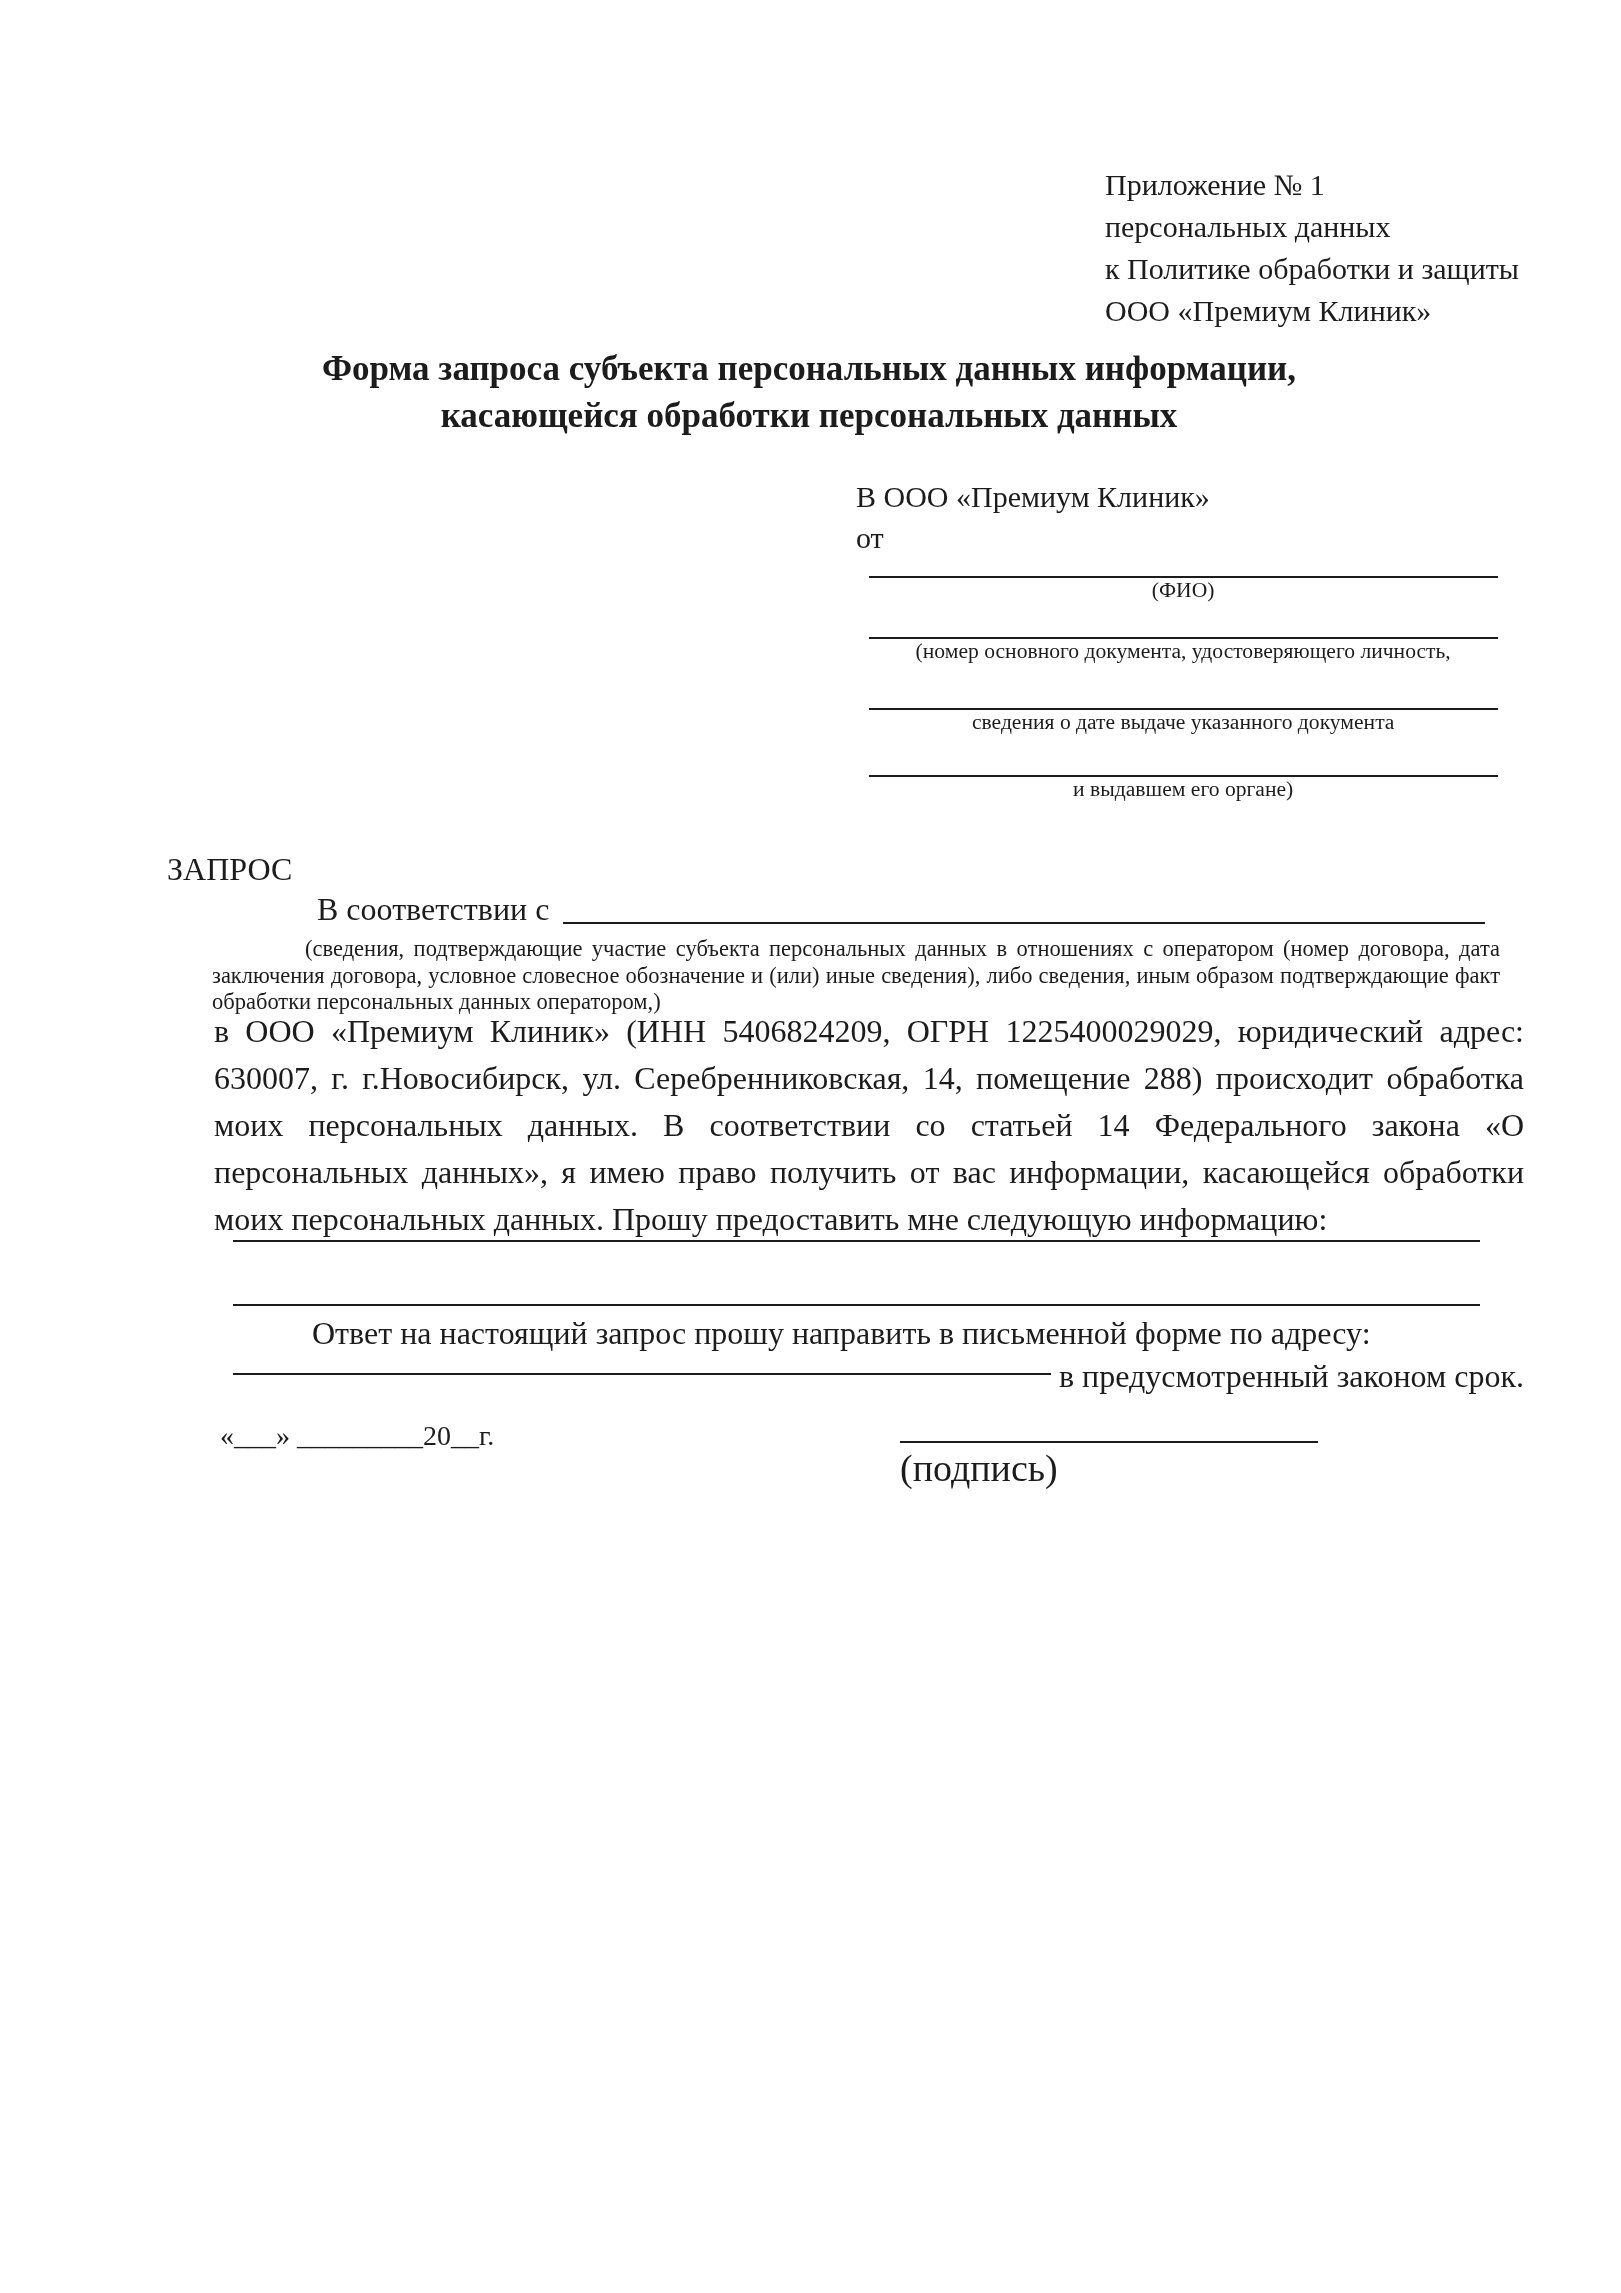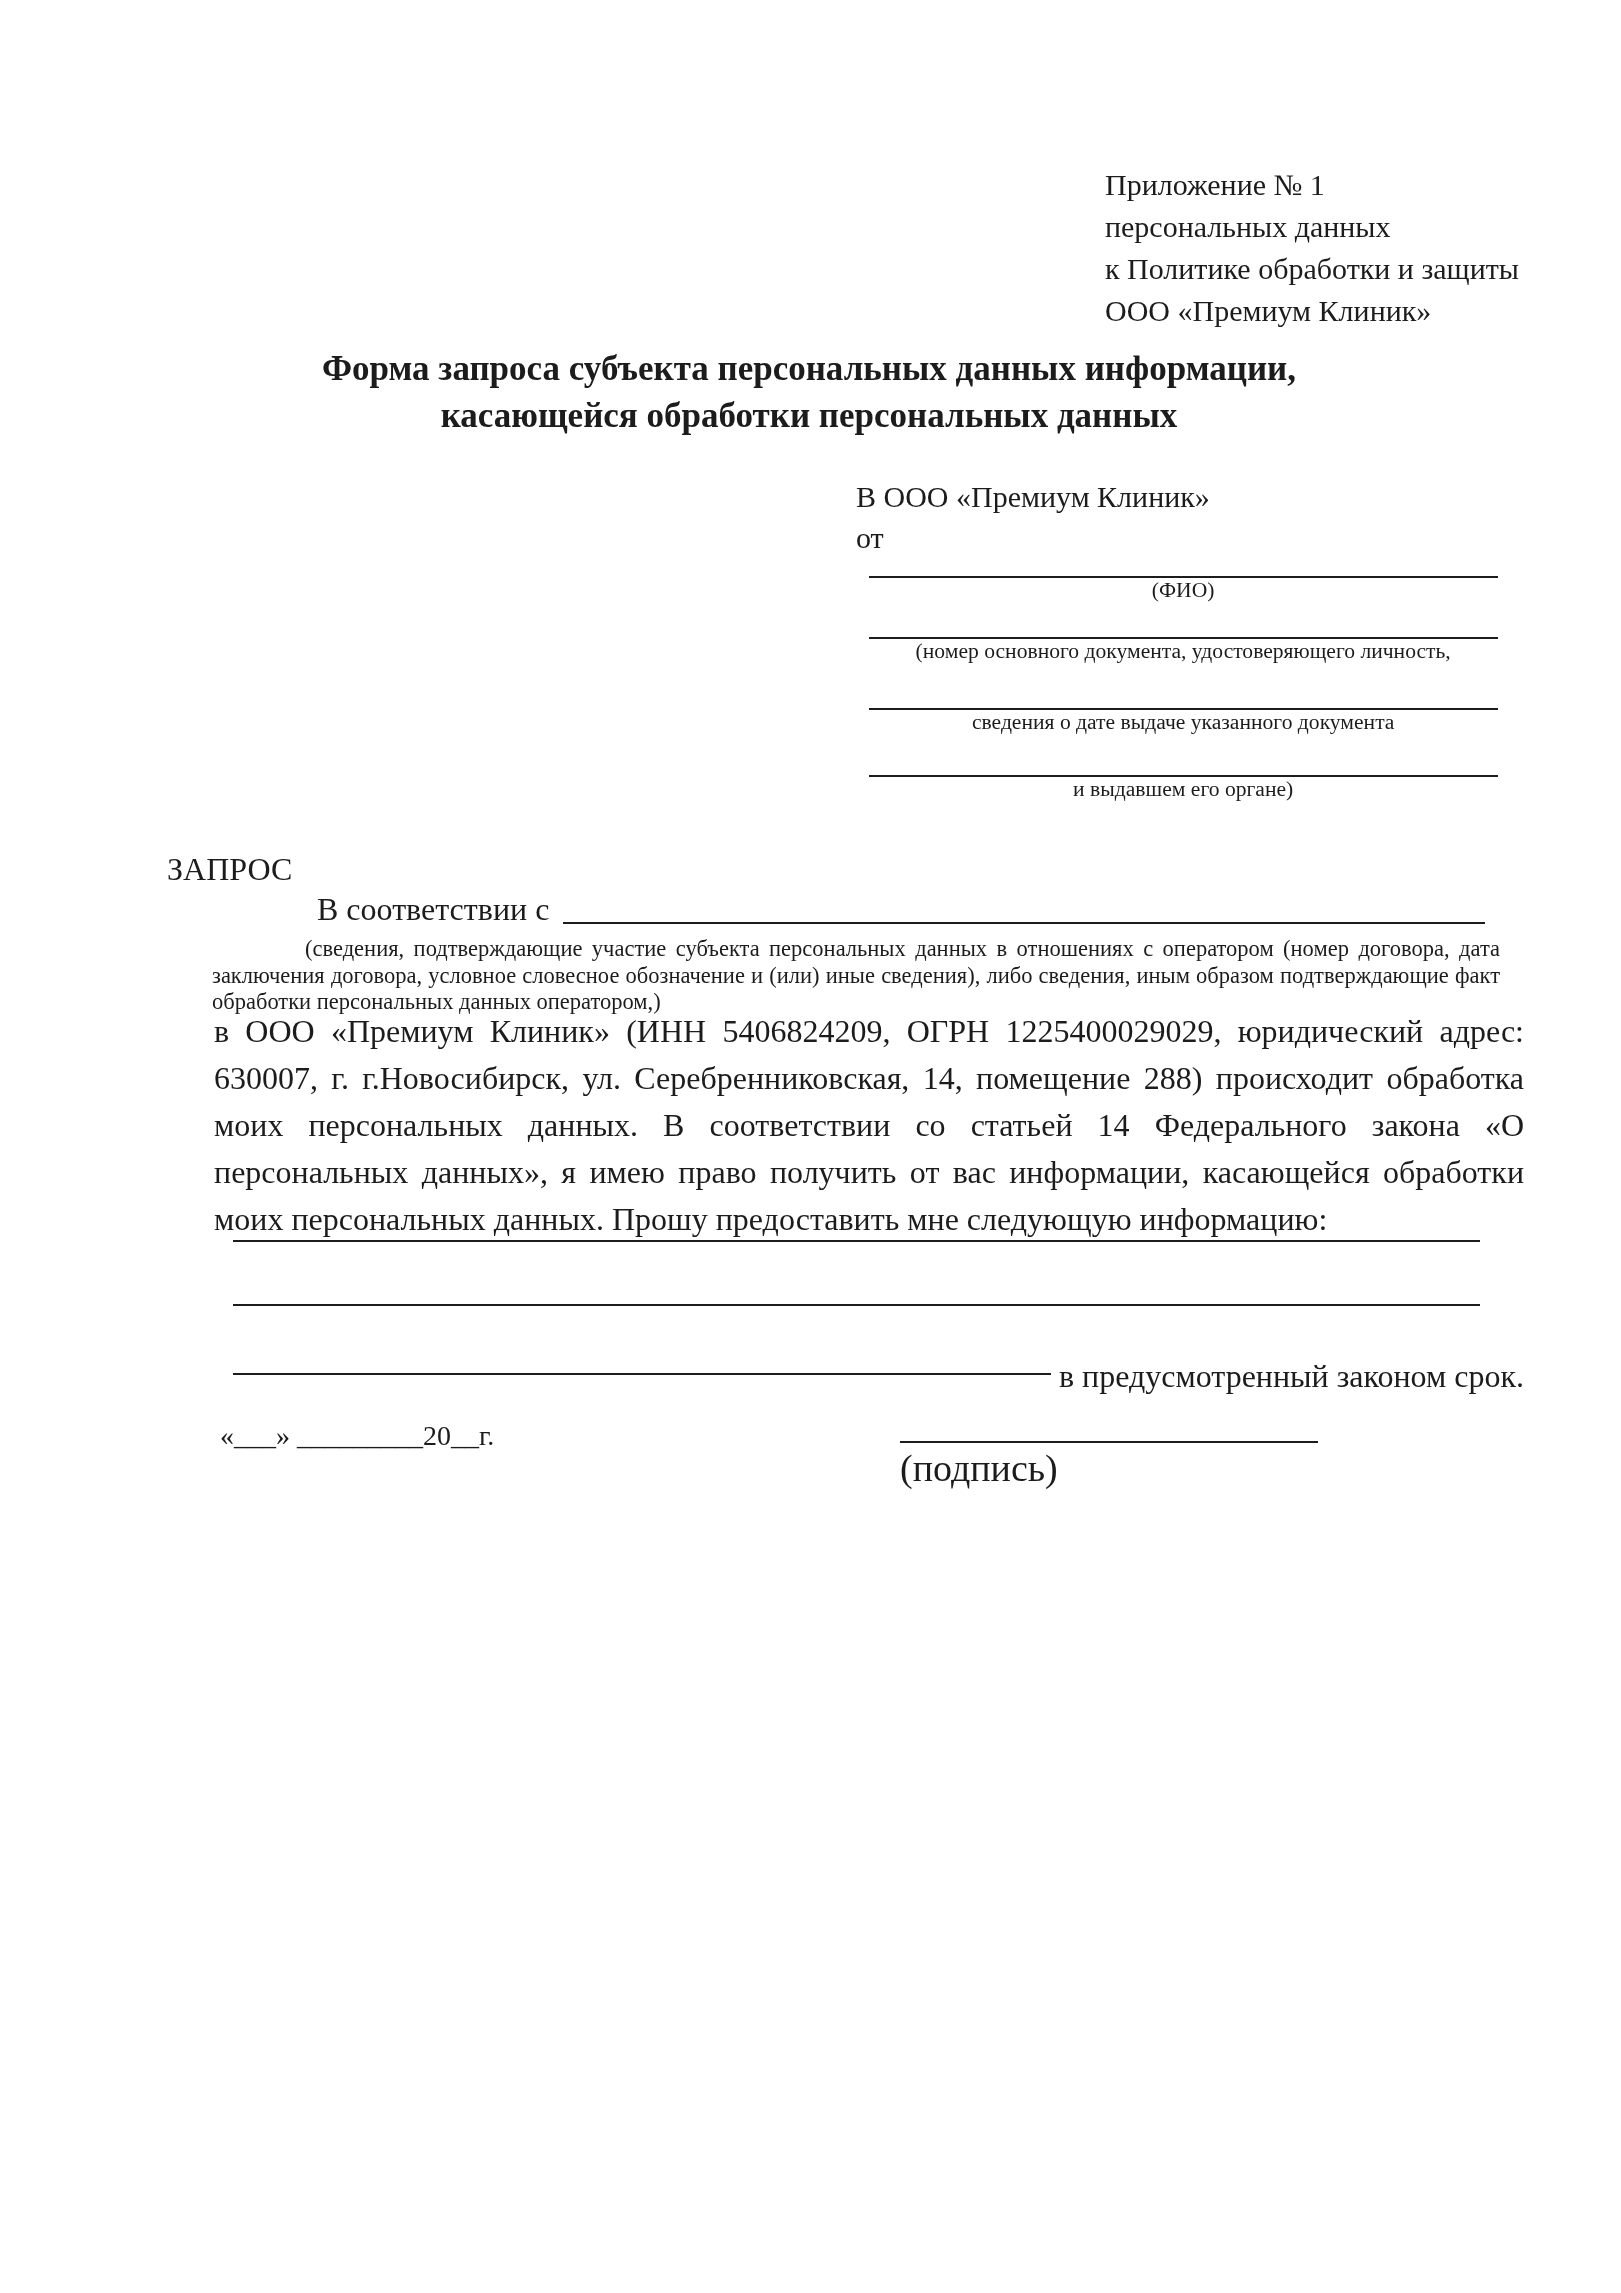--- a/index.html
+++ b/index.html
@@ -100,20 +100,21 @@
     <div class="fill-line"></div>
   </div>
 
   <div class="note">(сведения, подтверждающие участие субъекта персональных данных в отношениях с оператором (номер договора, дата заключения договора, условное словесное обозначение и (или) иные сведения), либо сведения, иным образом подтверждающие факт обработки персональных данных оператором,)</div>
 
   <div class="body-par">в ООО «Премиум Клиник» (ИНН 5406824209, ОГРН 1225400029029, юридический адрес: 630007, г. г.Новосибирск, ул. Серебренниковская, 14, помещение 288) происходит обработка моих персональных данных. В соответствии со статьей 14 Федерального закона «О персональных данных», я имею право получить от вас информации, касающейся обработки моих персональных данных. Прошу предоставить мне следующую информацию:</div>
 
   <div class="blank-line bl-1"></div>
   <div class="blank-line bl-2"></div>
 
+  <div class="reply-par">Ответ на настоящий запрос прошу направить в письменной форме по адресу:</div>
 
   <div class="reply-row">
     <div class="fill-line"></div>
     <span class="reply-suffix">в предусмотренный законом срок.</span>
   </div>
 
   <div class="date-line">«___» _________20__г.</div>
 
   <div class="sig-block">
     <div class="sig-line"></div>

